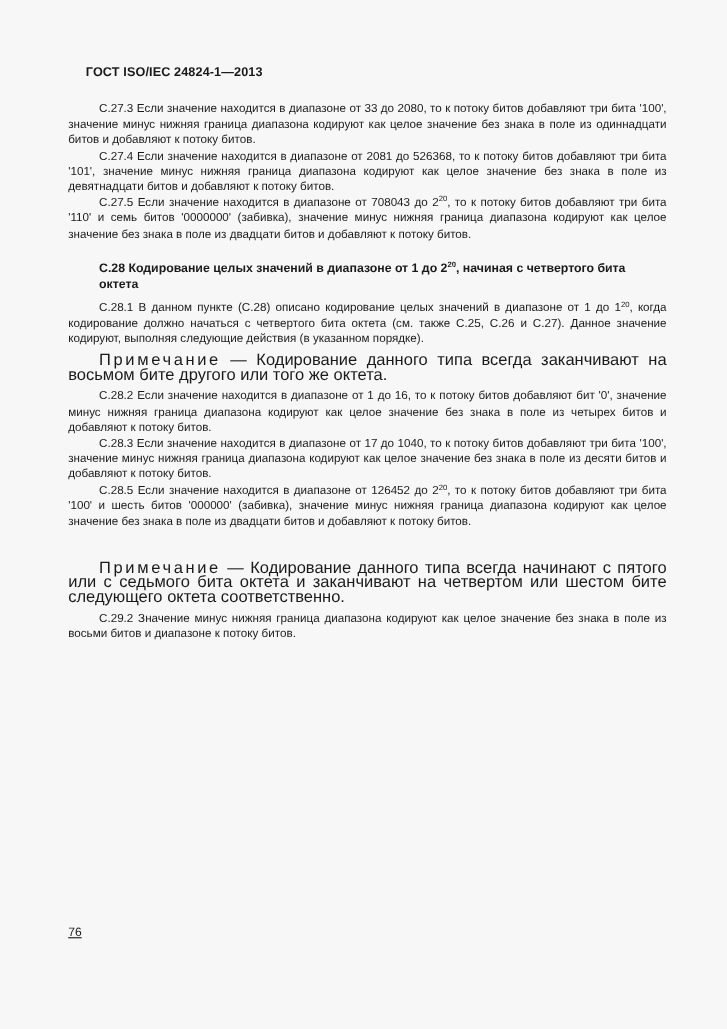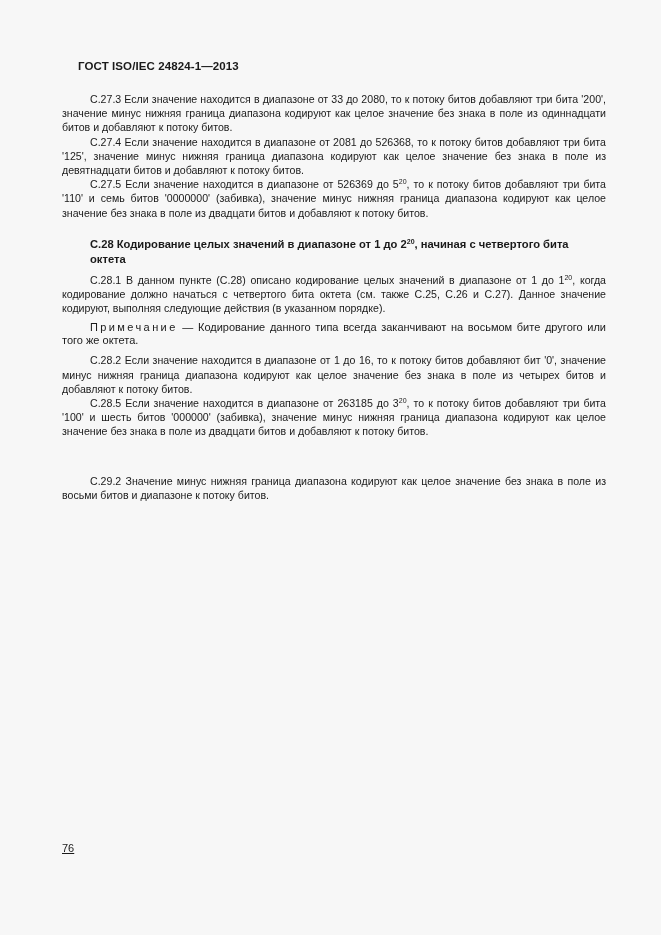--- a/index.html
+++ b/index.html
@@ -20,51 +20,53 @@
     font-size: 10.6px; line-height: 14.2px;
     text-align: justify;
   }
   .p { margin: 0; text-indent: 28px; }
   .heading {
     font-weight: bold; font-size: 11.2px; line-height: 15px;
     margin: 0; padding-left: 28px; text-align: left;
   }
   .note {
     margin: 0; text-indent: 28px;
-    font-size: 11px; line-height: 13px;
+    font-size: 15px; line-height: 13px;
   }
   .note .lbl { letter-spacing: 2.4px; }
   sup { font-size: 7px; line-height: 0; vertical-align: 4px; }
   .page-num {
     position: absolute; left: 62px; top: 842px;
     font-size: 11px;
     text-decoration: underline;
   }
 </style>
 </head>
 <body>
 
 <div class="header">ГОСТ ISO/IEC 24824-1—2013</div>
 
 <div class="content">
 
-  <p class="p">C.27.3 Если значение находится в диапазоне от 33 до 2080, то к потоку битов добавляют три бита '200', значение минус нижняя граница диапазона кодируют как целое значение без знака в поле из одиннадцати битов и добавляют к потоку битов.</p>
-  <p class="p">C.27.4 Если значение находится в диапазоне от 2081 до 526368, то к потоку битов добавляют три бита '125', значение минус нижняя граница диапазона кодируют как целое значение без знака в поле из девятнадцати битов и добавляют к потоку битов.</p>
-  <p class="p"><span>C.27.5 Если значение находится в диапазоне от 526369 до 5</span><sup>20</sup><span>, то к потоку битов добавляют три бита '110' и семь битов '0000000' (забивка), значение минус нижняя граница диапазона кодируют как целое значение без знака в поле из двадцати битов и добавляют к потоку битов.</span></p>
+  <p class="p">C.27.3 Если значение находится в диапазоне от 33 до 2080, то к потоку битов добавляют три бита '100', значение минус нижняя граница диапазона кодируют как целое значение без знака в поле из одиннадцати битов и добавляют к потоку битов.</p>
+  <p class="p">C.27.4 Если значение находится в диапазоне от 2081 до 526368, то к потоку битов добавляют три бита '101', значение минус нижняя граница диапазона кодируют как целое значение без знака в поле из девятнадцати битов и добавляют к потоку битов.</p>
+  <p class="p"><span>C.27.5 Если значение находится в диапазоне от 708043 до 2</span><sup>20</sup><span>, то к потоку битов добавляют три бита '110' и семь битов '0000000' (забивка), значение минус нижняя граница диапазона кодируют как целое значение без знака в поле из двадцати битов и добавляют к потоку битов.</span></p>
 
   <div style="height:17px"></div>
   <p class="heading"><span>C.28  Кодирование целых значений в диапазоне от 1 до 2</span><sup>20</sup><span>, начиная с четвертого бита октета</span></p>
   <div style="height:6px"></div>
   <p class="p"><span>C.28.1 В данном пункте (C.28) описано кодирование целых значений в диапазоне от 1 до 1</span><sup>20</sup><span>, когда кодирование должно начаться с четвертого бита октета (см. также C.25, C.26 и C.27). Данное значение кодируют, выполняя следующие действия (в указанном порядке).</span></p>
   <div style="height:6px"></div>
   <p class="note"><span class="lbl">Примечание</span><span> — Кодирование данного типа всегда заканчивают на восьмом бите другого или того же октета.</span></p>
   <div style="height:6px"></div>
   <p class="p">C.28.2 Если значение находится в диапазоне от 1 до 16, то к потоку битов добавляют бит '0', значение минус нижняя граница диапазона кодируют как целое значение без знака в поле из четырех битов и добавляют к потоку битов.</p>
-  <p class="p"><span>C.28.5 Если значение находится в диапазоне от 263185 до 3</span><sup>20</sup><span>, то к потоку битов добавляют три бита '100' и шесть битов '000000' (забивка), значение минус нижняя граница диапазона кодируют как целое значение без знака в поле из двадцати битов и добавляют к потоку битов.</span></p>
+  <p class="p">C.28.3 Если значение находится в диапазоне от 17 до 1040, то к потоку битов добавляют три бита '100', значение минус нижняя граница диапазона кодируют как целое значение без знака в поле из десяти битов и добавляют к потоку битов.</p>
+  <p class="p"><span>C.28.5 Если значение находится в диапазоне от 126452 до 2</span><sup>20</sup><span>, то к потоку битов добавляют три бита '100' и шесть битов '000000' (забивка), значение минус нижняя граница диапазона кодируют как целое значение без знака в поле из двадцати битов и добавляют к потоку битов.</span></p>
 
   <div style="height:17px"></div>
   <div style="height:6px"></div>
   <div style="height:6px"></div>
+  <p class="note"><span class="lbl">Примечание</span><span> — Кодирование данного типа всегда начинают с пятого или с седьмого бита октета и заканчивают на четвертом или шестом бите следующего октета соответственно.</span></p>
   <div style="height:6px"></div>
   <p class="p">C.29.2 Значение минус нижняя граница диапазона кодируют как целое значение без знака в поле из восьми битов и диапазоне к потоку битов.</p>
 </div>
 
 <div class="page-num">76</div>
 
 </body></html>

